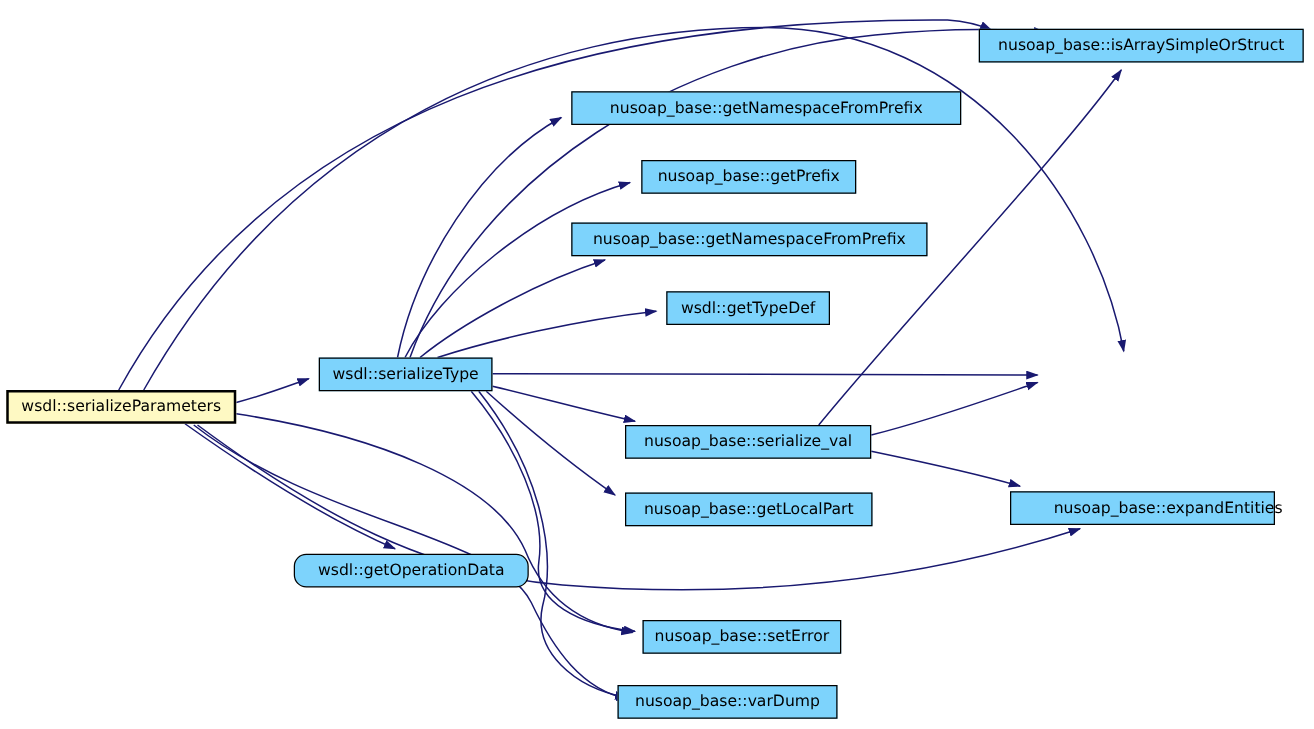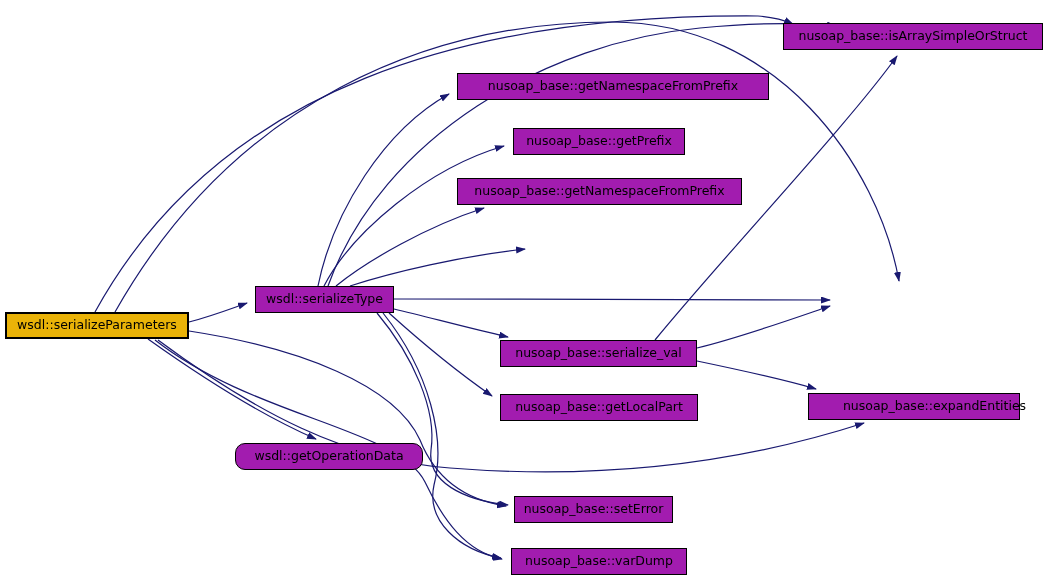--- a/index.html
+++ b/index.html
@@ -20,30 +20,30 @@
     fill: none;
     stroke-width: 1.2px;
   }
   #node-layer { position: absolute; left: 0; top: 0; width: 100%; height: 100%; }
   .node {
     position: absolute;
     box-sizing: border-box;
     display: flex;
     align-items: center;
     justify-content: center;
-    background: #a21caf;
+    background: #7dd3fc;
     border: 1px solid #000000;
     font-size: 12.5px;
     line-height: 1;
     color: #000000;
     white-space: nowrap;
     cursor: pointer;
   }
   .node.highlight {
-    background: #eab308;
+    background: #fef9c3;
     border-width: 2px;
   }
 </style>
 </head>
 <body>
 
 <div id="diagram">
   <svg id="edge-layer" width="1051" height="583" viewBox="0 0 1051 583" xmlns="http://www.w3.org/2000/svg">
     <defs>
       <marker id="arrow" markerUnits="userSpaceOnUse" markerWidth="12" markerHeight="9" refX="9" refY="3.5" orient="auto">
@@ -85,32 +85,35 @@
       </div>
       <div class="node" style="left: 457px; top: 73px; width: 312px; height: 27px;">
         <span>nusoap_base::getNamespaceFromPrefix</span>
       </div>
       <div class="node" style="left: 513px; top: 128px; width: 172px; height: 27px;">
         <span>nusoap_base::getPrefix</span>
       </div>
       <div class="node" style="left: 457px; top: 178px; width: 285px; height: 27px;">
         <span>nusoap_base::getNamespaceFromPrefix</span>
       </div>
+      <div class="node" style="left: 533px; top: 233px; width: 131px; height: 27px;">
+        <span>wsdl::getTypeDef</span>
+      </div>
       <div class="node" style="left: 500px; top: 340px; width: 197px; height: 27px;">
         <span>nusoap_base::serialize_val</span>
       </div>
       <div class="node" style="left: 500px; top: 394px; width: 198px; height: 27px; align-items: center;">
         <span>nusoap_base::getLocalPart</span>
       </div>
       <div class="node" style="left: 808px; top: 393px; width: 212px; height: 27px; padding-left: 41px;">
         <span>nusoap_base::expandEntities</span>
       </div>
       <div class="node" style="left: 235px; top: 443px; width: 188px; height: 27px; border-radius: 10px;">
         <span>wsdl::getOperationData</span>
       </div>
       <div class="node" style="left: 514px; top: 496px; width: 159px; height: 27px;">
         <span>nusoap_base::setError</span>
       </div>
-      <div class="node" style="left: 511px; top: 548px; width: 176px; height: 27px;">
+      <div class="node" style="left: 494px; top: 548px; width: 176px; height: 27px;">
         <span>nusoap_base::varDump</span>
       </div>
     </div>
 </div>
 
 </body></html>

